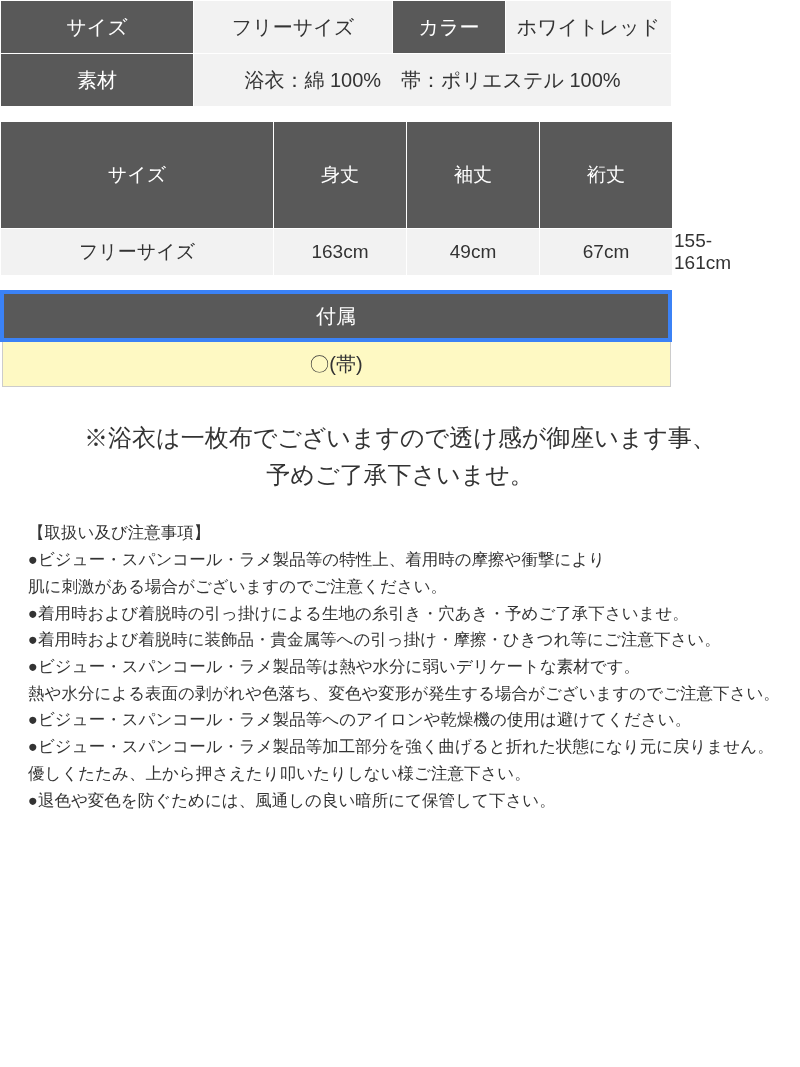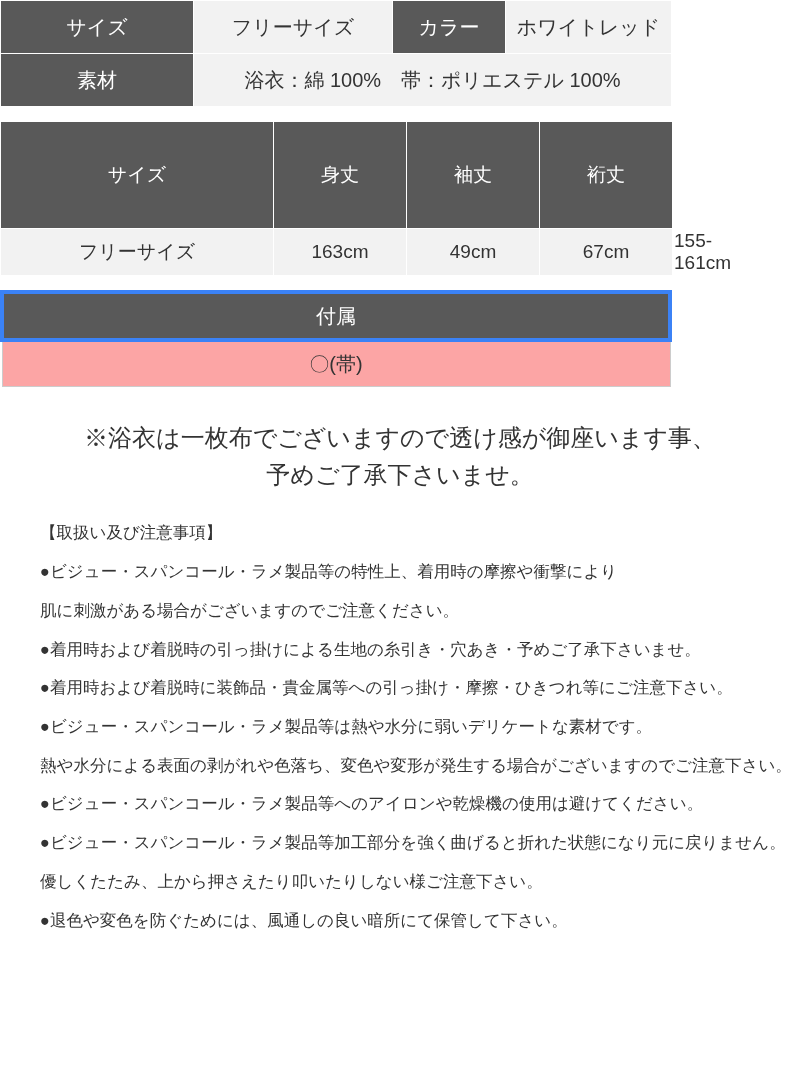--- a/index.html
+++ b/index.html
@@ -75,21 +75,21 @@
   .acc-head {
     background: #595959;
     color: #ffffff;
     height: 42px;
     text-align: center;
     vertical-align: middle;
     font-size: 20px;
     border: 4px solid #3b82f6;
   }
   .acc-body {
-    background: #fca5a5;
+    background: #fef9c3;
     color: #333333;
     height: 42px;
     text-align: center;
     vertical-align: middle;
     font-size: 20px;
     border: 1px solid #cccccc;
     border-top: none;
   }
 
   
@@ -105,21 +105,21 @@
   
   .care {
     margin-top: 26px;
     padding-left: 28px;
     padding-right: 20px;
     font-size: 16.5px;
     line-height: 1.62;
     color: #333333;
   }
   .care p {
-    margin: 12px;
+    margin: 0;
     white-space: nowrap;
   }
 </style>
 </head>
 <body>
 
 <div class="page">
 
   <table class="spec-table">
     <tbody>

